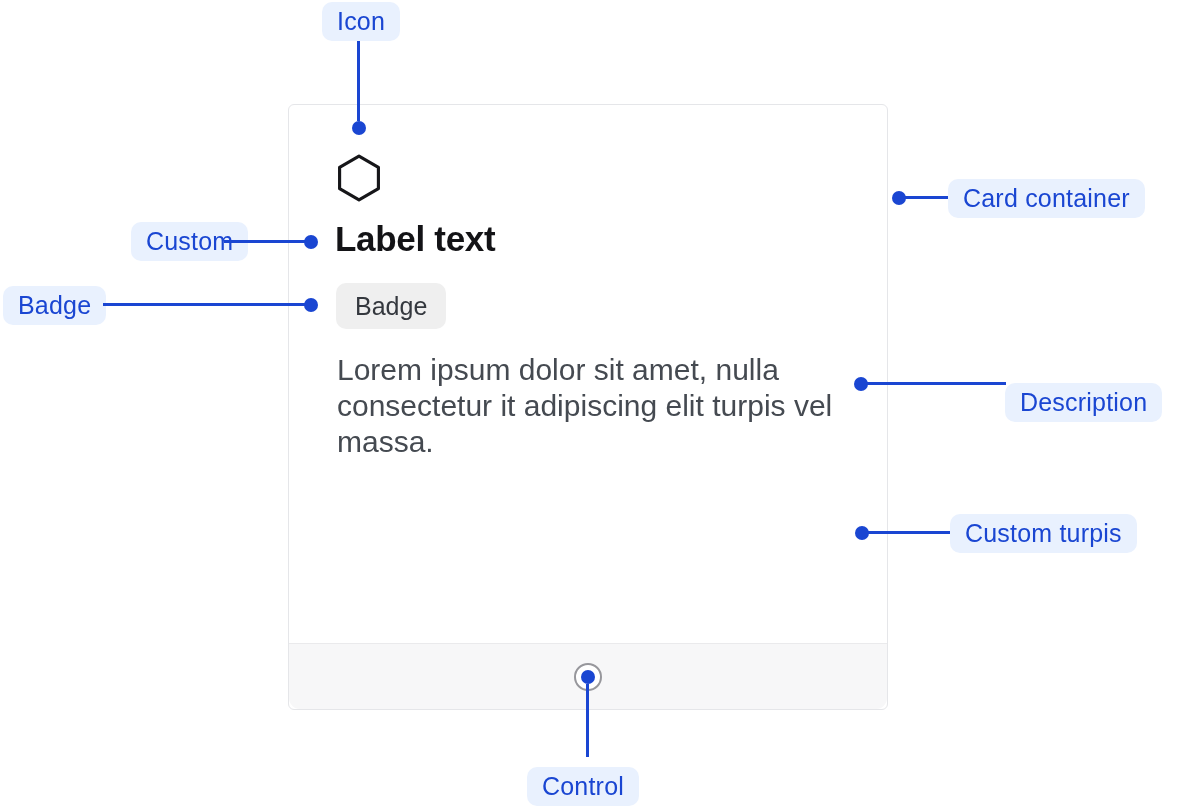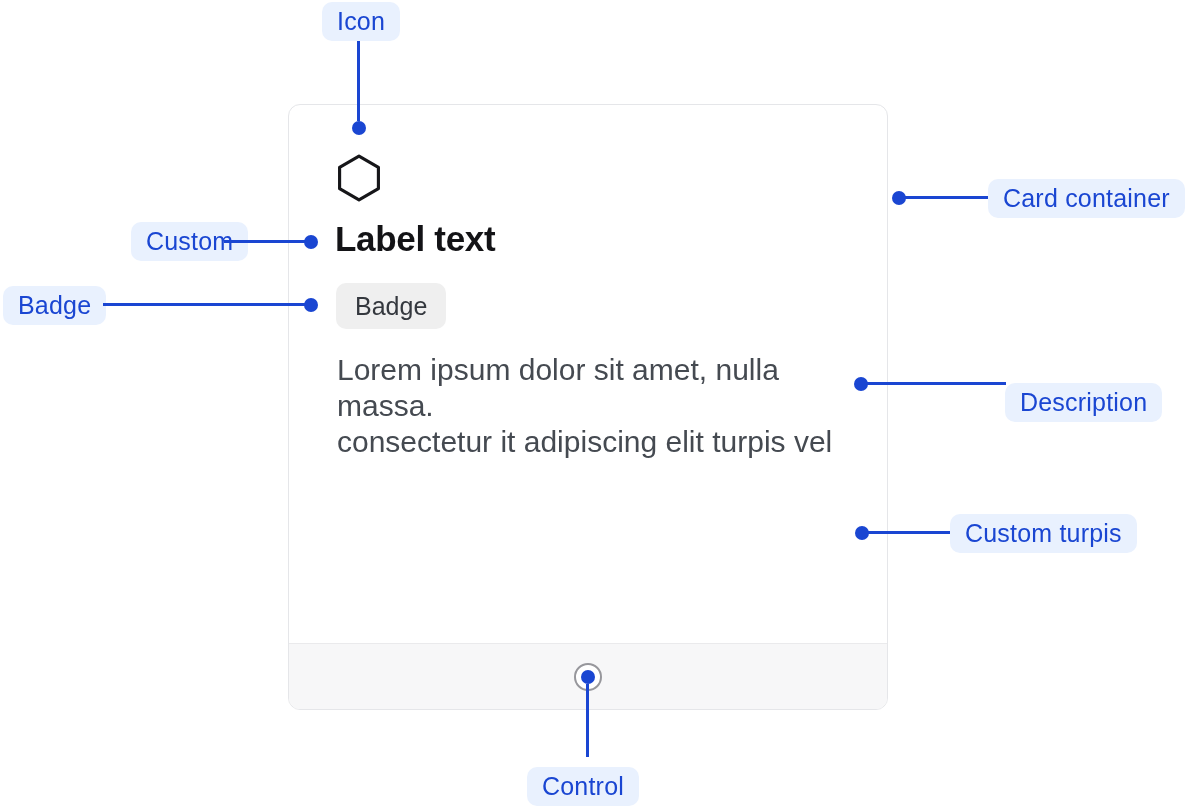--- a/index.html
+++ b/index.html
@@ -33,21 +33,21 @@
     font-size:25px;font-weight:500;letter-spacing:.2px;white-space:nowrap;
   }
   .aline{position:absolute;background:var(--annotation-blue);}
   .aline.h{height:3px;}
   .aline.v{width:3px;}
   .adot{position:absolute;width:14px;height:14px;border-radius:50%;background:var(--annotation-blue);}
 
   
   .card{
     position:absolute;left:288px;top:104px;width:600px;height:606px;box-sizing:border-box;
-    background:var(--card-bg);border:1px solid var(--card-border);border-radius:12px;
+    background:var(--card-bg);border:1px solid var(--card-border);border-radius:6px;
   }
   .hex{position:absolute;left:48px;top:49px;width:44px;height:48px;}
   .card-title{
     position:absolute;left:46px;top:115px;
     font-size:35px;font-weight:700;line-height:38px;letter-spacing:-.3px;color:var(--title-color);
   }
   .badge-chip{
     position:absolute;left:47px;top:178px;height:46px;box-sizing:border-box;
     display:inline-flex;align-items:center;padding:0 19px;border-radius:10px;
     background:var(--badge-bg);color:var(--badge-text);font-size:25px;
@@ -79,22 +79,22 @@
     <svg class="hex" viewBox="0 0 42 46" fill="none">
       <path d="M21 2 L39.6 12.8 V33.2 L21 44 L2.4 33.2 V12.8 Z" stroke="var(--icon-stroke)" stroke-width="3" stroke-linejoin="round"></path>
     </svg>
 
     <div class="card-title">Label text</div>
 
     <div class="badge-chip">Badge</div>
 
     <div class="desc">
       <div>Lorem ipsum dolor sit amet, nulla</div>
+      <div>consectetur it adipiscing elit turpis vel</div>
       <div>massa.</div>
-      <div>consectetur it adipiscing elit turpis vel</div>
     </div>
 
 
     <div class="card-footer"></div>
 
     <div class="control-circle"></div>
   </div>
 
   <div class="pill" style="left:322px;top:2px;">Icon</div>
   <div class="aline v" style="left:357px;top:41px;height:80px;"></div>
@@ -103,21 +103,21 @@
   <div class="pill" style="left:131px;top:222px;">Custom</div>
   <div class="aline h" style="left:224px;top:240px;width:82px;"></div>
   <div class="adot" style="left:304px;top:235px;"></div>
 
   <div class="pill" style="left:3px;top:286px;">Badge</div>
   <div class="aline h" style="left:103px;top:303px;width:203px;"></div>
   <div class="adot" style="left:304px;top:298px;"></div>
 
   <div class="adot" style="left:892px;top:191px;"></div>
   <div class="aline h" style="left:905px;top:196px;width:84px;"></div>
-  <div class="pill" style="left:988px;top:179px;">Card container</div>
+  <div class="pill" style="left:948px;top:179px;">Card container</div>
 
   <div class="adot" style="left:854px;top:377px;"></div>
   <div class="aline h" style="left:867px;top:382px;width:139px;"></div>
   <div class="pill" style="left:1005px;top:383px;">Description</div>
 
   <div class="adot" style="left:855px;top:526px;"></div>
   <div class="aline h" style="left:868px;top:531px;width:83px;"></div>
   <div class="pill" style="left:950px;top:514px;">Custom turpis</div>
 
   <div class="adot" style="left:581px;top:670px;"></div>

